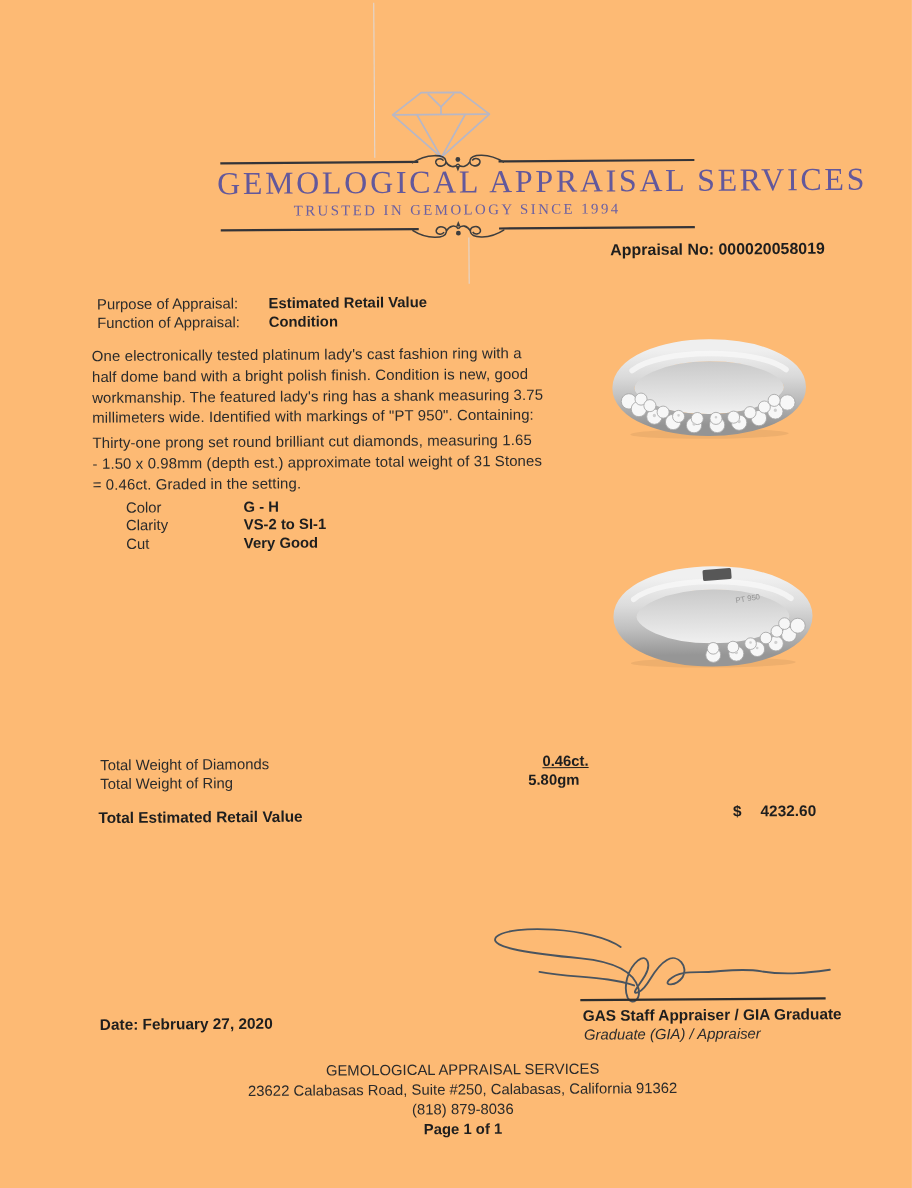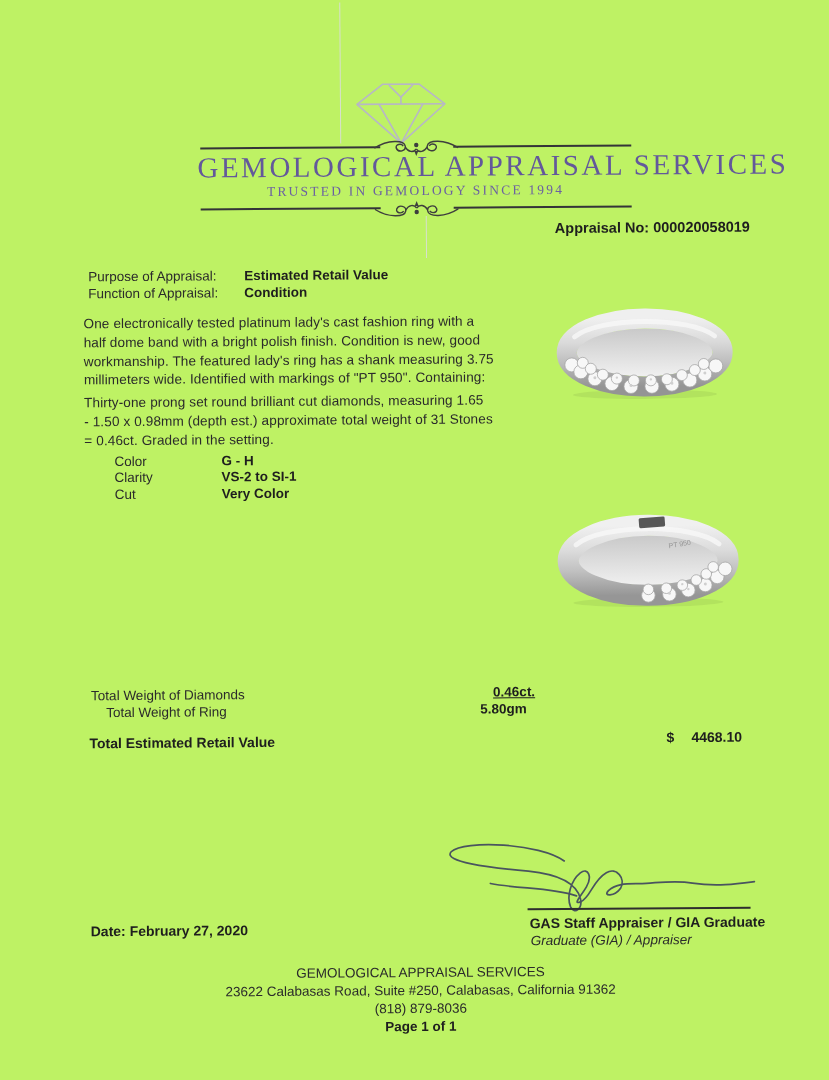--- a/index.html
+++ b/index.html
@@ -1,16 +1,16 @@
 <!DOCTYPE html>
 <html><head>
 <meta charset="utf-8">
 <style>
   html,body{margin:0;padding:0;background:#ffffff;}
-  .page{position:relative;width:829px;height:1080px;background:#bef264;overflow:hidden;
+  .page{position:relative;width:829px;height:1080px;background:#fdba74;overflow:hidden;
         font-family:"Liberation Sans", sans-serif;color:#262626;}
   .scan{position:absolute;inset:0;transform:rotate(-0.4deg);transform-origin:50% 50%;}
   .abs{position:absolute;}
   .t{font-size:13.5px;line-height:17px;color:#2b2b2b;}
   .b{font-weight:700;color:#1e1e1e;}
   .para{font-size:13.6px;line-height:18.8px;white-space:pre-line;color:#2b2b2b;letter-spacing:.1px;}
   .fold{position:absolute;width:1px;background:#dcdce2;opacity:.85;}
   .orn-line{position:absolute;height:2px;background:#343438;}
   .title{font-family:"Liberation Serif", serif;font-size:29px;letter-spacing:2.5px;
          color:#63589b;white-space:nowrap;}
@@ -87,21 +87,21 @@
 half dome band with a bright polish finish. Condition is new, good
 workmanship. The featured lady's ring has a shank measuring 3.75
 millimeters wide. Identified with markings of "PT 950". Containing:</div>
   <div class="abs para" style="left:85px;top:392px;width:460px;">Thirty-one prong set round brilliant cut diamonds, measuring 1.65
 - 1.50 x 0.98mm (depth est.) approximate total weight of 31 Stones
 = 0.46ct. Graded in the setting.</div>
 
   <div class="abs t" style="left:115px;top:452px;line-height:16.3px;">
     <div><span class="spec-label">Color</span><span class="b">G - H</span></div>
     <div><span class="spec-label">Clarity</span><span class="b">VS-2 to SI-1</span></div>
-    <div><span class="spec-label">Cut</span><span class="b">Very Color</span></div>
+    <div><span class="spec-label">Cut</span><span class="b">Very Good</span></div>
   </div>
 
   <svg class="abs" style="left:546px;top:306px;" width="200" height="96" viewBox="0 0 200 96">
     <defs>
       <linearGradient id="g1a" x1="0" y1="0" x2="0" y2="1">
         <stop offset="0" stop-color="#efefef"></stop>
             <stop offset=".35" stop-color="#dadada"></stop>
         <stop offset=".65" stop-color="#bdbdbd"></stop>
             <stop offset="1" stop-color="#949494"></stop>
       </linearGradient>
@@ -182,26 +182,26 @@
     <g fill="#cfcfcf">
       <circle cx="126" cy="83" r="1.5"></circle>
           <circle cx="162" cy="74" r="1.5"></circle>
           <circle cx="145" cy="79" r="1.2"></circle>
       <circle cx="139" cy="74" r="1.2"></circle>
     </g>
   </svg>
 
   <div class="abs t" style="left:90px;top:685px;">Total Weight of Diamonds</div>
   <div class="abs t b" style="left:492px;top:684px;text-decoration:underline;">0.46ct.</div>
-  <div class="abs t" style="left:105px;top:702px;">Total Weight of Ring</div>
+  <div class="abs t" style="left:90px;top:702px;">Total Weight of Ring</div>
   <div class="abs t b" style="left:479px;top:701px;">5.80gm</div>
 
   <div class="abs t b" style="left:88px;top:733px;font-size:14px;">Total Estimated Retail Value</div>
   <div class="abs t b" style="left:665px;top:731px;font-size:14px;">$</div>
-  <div class="abs t b" style="left:690px;top:731px;font-size:14px;">4468.10</div>
+  <div class="abs t b" style="left:690px;top:731px;font-size:14px;">4232.60</div>
 
   <svg class="abs" style="left:428px;top:840px;" width="332" height="80" viewBox="0 0 332 80">
     <g fill="none" stroke="#49545f" stroke-width="1.7" stroke-linecap="round">
       <path d="M134,22 C110,4 34,0 21,12 C12,22 58,28 98,32 C126,35 146,44 150,60 C152,70 144,76 140,68 C136,58 140,42 150,34 C158,28 162,38 156,48 C150,58 142,66 150,63"></path>
       <path d="M60,44 C90,50 120,48 146,57"></path>
       <path d="M150,63 C160,59 162,42 176,34 C186,28 196,40 190,50 C184,58 172,58 178,52 C188,43 202,46 216,45 C232,44 246,42 262,45 C286,49 308,46 324,44"></path>
     </g>
   </svg>
   <div class="sig-line" style="left:525px;top:909px;width:223px;"></div>
   <div class="abs t b" style="left:527px;top:916px;font-size:14px;">GAS Staff Appraiser / GIA Graduate</div>

